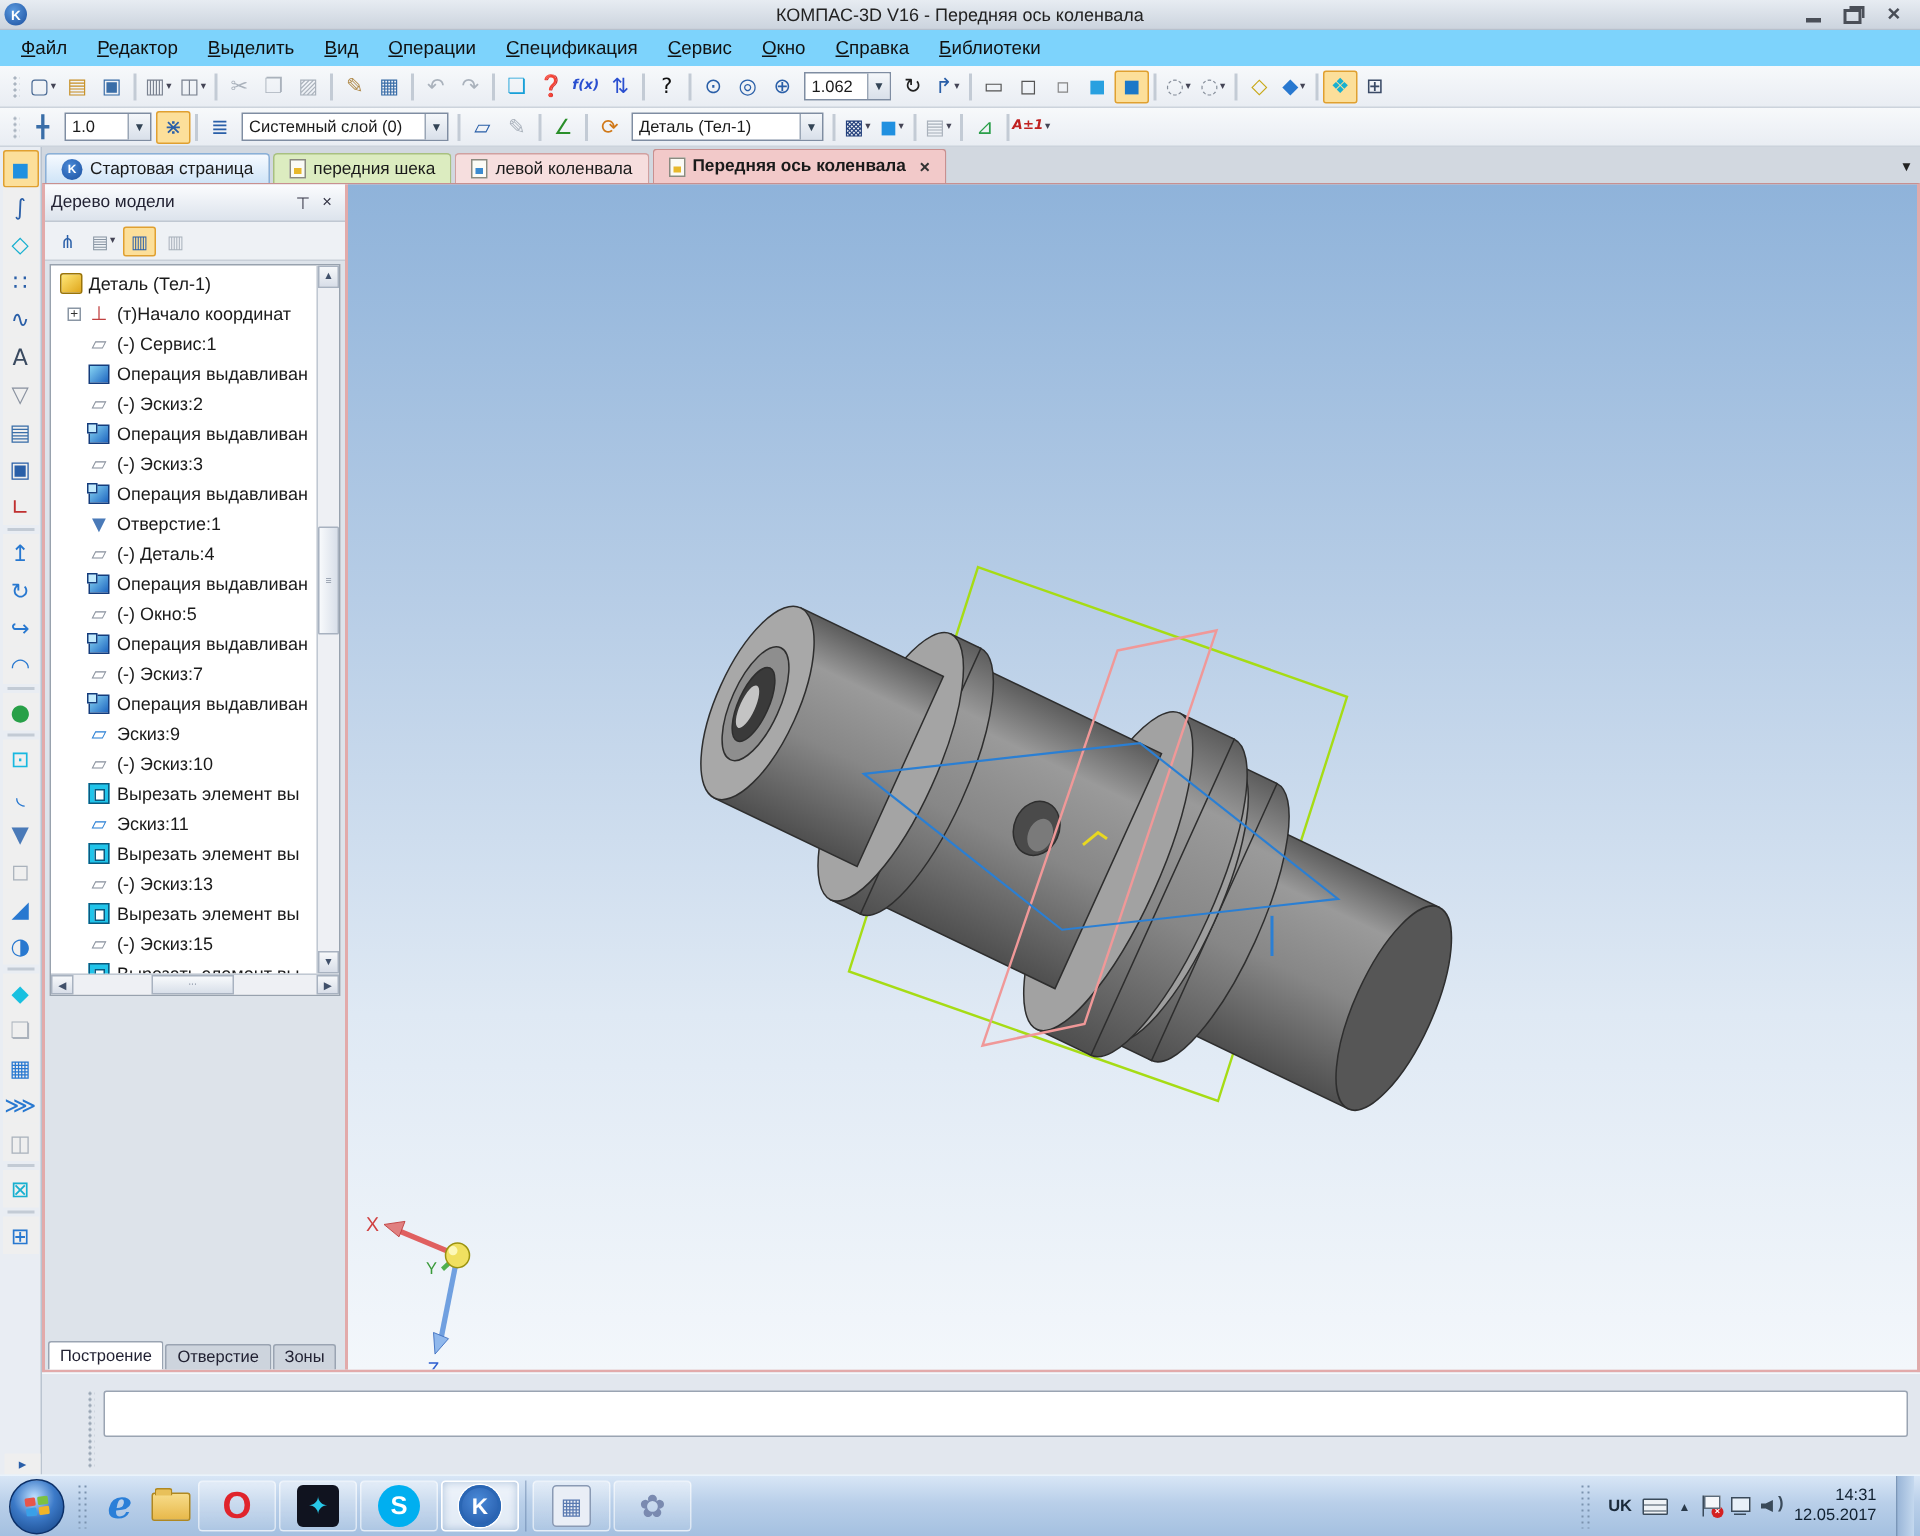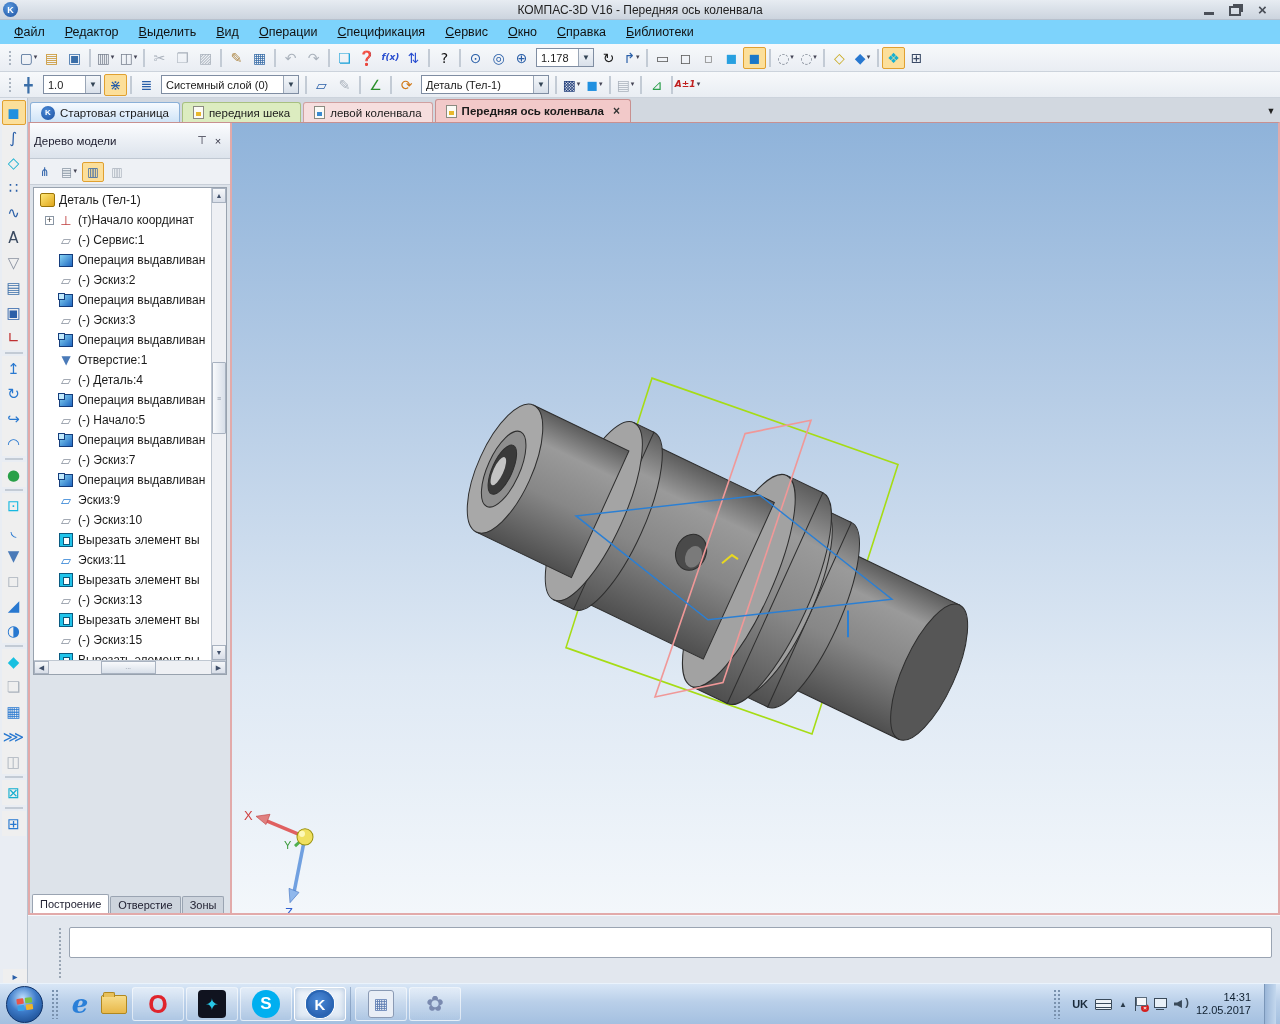--- a/index.html
+++ b/index.html
@@ -57,21 +57,21 @@
   .ic-kompas::before { content:"K"; }
   .ic-doc { width:11px; height:13px; background:#fbfbf6; border:1px solid #8a8a80; position:relative; }
   .ic-doc::after { content:""; position:absolute; left:2px; bottom:2px; width:5px; height:4px; background:#e8b82c; }
   .ic-doc.asm::after { background:#3a8ad0; }
   .tab-spacer { flex:1; }
   .tab-dd { width:18px; height:18px; display:flex; align-items:center; justify-content:center; font-size:9px; color:#222; margin-bottom:2px; }
 
   
   .docarea { flex:1; display:flex; border:2px solid #e2aaaa; border-top:1px solid #c89090; min-height:0; }
   .treepanel { width:202px; background:#dde3ea; border-right:2px solid #e2aaaa; display:flex; flex-direction:column; flex:none; }
-  .tp-header { height:36px; background:linear-gradient(#fbfcfe,#dce3ec); border-bottom:1px solid #c0c8d2; display:flex; align-items:center; padding:0 4px; font-size:11.5px; color:#223; }
+  .tp-header { height:25px; background:linear-gradient(#fbfcfe,#dce3ec); border-bottom:1px solid #c0c8d2; display:flex; align-items:center; padding:0 4px; font-size:11.5px; color:#223; }
   .tp-header .hsp { flex:1; }
   .hbtn { width:16px; height:15px; display:flex; align-items:center; justify-content:center; font-size:11px; color:#334; }
   .tp-toolbar { height:26px; background:#eef1f5; display:flex; align-items:center; gap:2px; padding-left:4px; border-bottom:1px solid #c8cfd8; }
   .tp-toolbar .tbn { width:22px; height:20px; font-size:12px; }
   .tree-wrap { height:488px; display:flex; flex-direction:column; background:#fff; border:1px solid #98a2ae; margin:2px 3px 0 3px; }
   .tree-body { flex:1; display:flex; min-height:0; }
   .tree-list { flex:1; overflow:hidden; padding-top:2px; }
   .trow { display:flex; align-items:center; height:20px; font-size:12px; white-space:nowrap; overflow:hidden; }
   .trow.root { padding-left:5px; }
   .trow.lvl1 { padding-left:24px; }
@@ -202,21 +202,21 @@
         <button class="tbn small-label" style="color: rgb(42, 79, 208);">f(x)</button>
         <button class="tbn" style="color: rgb(42, 79, 208);">⇅</button>
         <button class="tbn sep"></button>
         <button class="tbn" style="color: rgb(16, 16, 16);">?</button>
         <button class="tbn sep"></button>
         <button class="tbn" style="color: rgb(42, 95, 168);">⊙</button>
         <button class="tbn" style="color: rgb(42, 95, 168);">◎</button>
         <button class="tbn" style="color: rgb(42, 95, 168);">⊕</button>
       </span>
     <div class="combo w56">
-      <span class="cval">1.178</span>
+      <span class="cval">1.062</span>
       <span class="cbtn">▼</span>
     </div>
     <span style="display:flex;align-items:center;">
 
     <button class="tbn" style="color: rgb(32, 32, 32);">↻</button>
         <button class="tbn dd" style="color: rgb(42, 95, 168);">↱</button>
         <button class="tbn sep"></button>
         <button class="tbn" style="color: rgb(85, 85, 85);">▭</button>
         <button class="tbn" style="color: rgb(85, 85, 85);">◻</button>
         <button class="tbn" style="color: rgb(136, 136, 136);">▫</button>
@@ -433,21 +433,21 @@
 
                   <div class="trow lvl1">
 
                     <span class="ti ic-extrude"></span>
                     <span class="tlabel">Операция выдавливан</span>
                   </div>
 
                   <div class="trow lvl1">
 
                     <span class="ti ic-sketch"></span>
-                    <span class="tlabel">(-) Начало:5</span>
+                    <span class="tlabel">(-) Окно:5</span>
                   </div>
 
                   <div class="trow lvl1">
 
                     <span class="ti ic-extrude"></span>
                     <span class="tlabel">Операция выдавливан</span>
                   </div>
 
                   <div class="trow lvl1">
 

